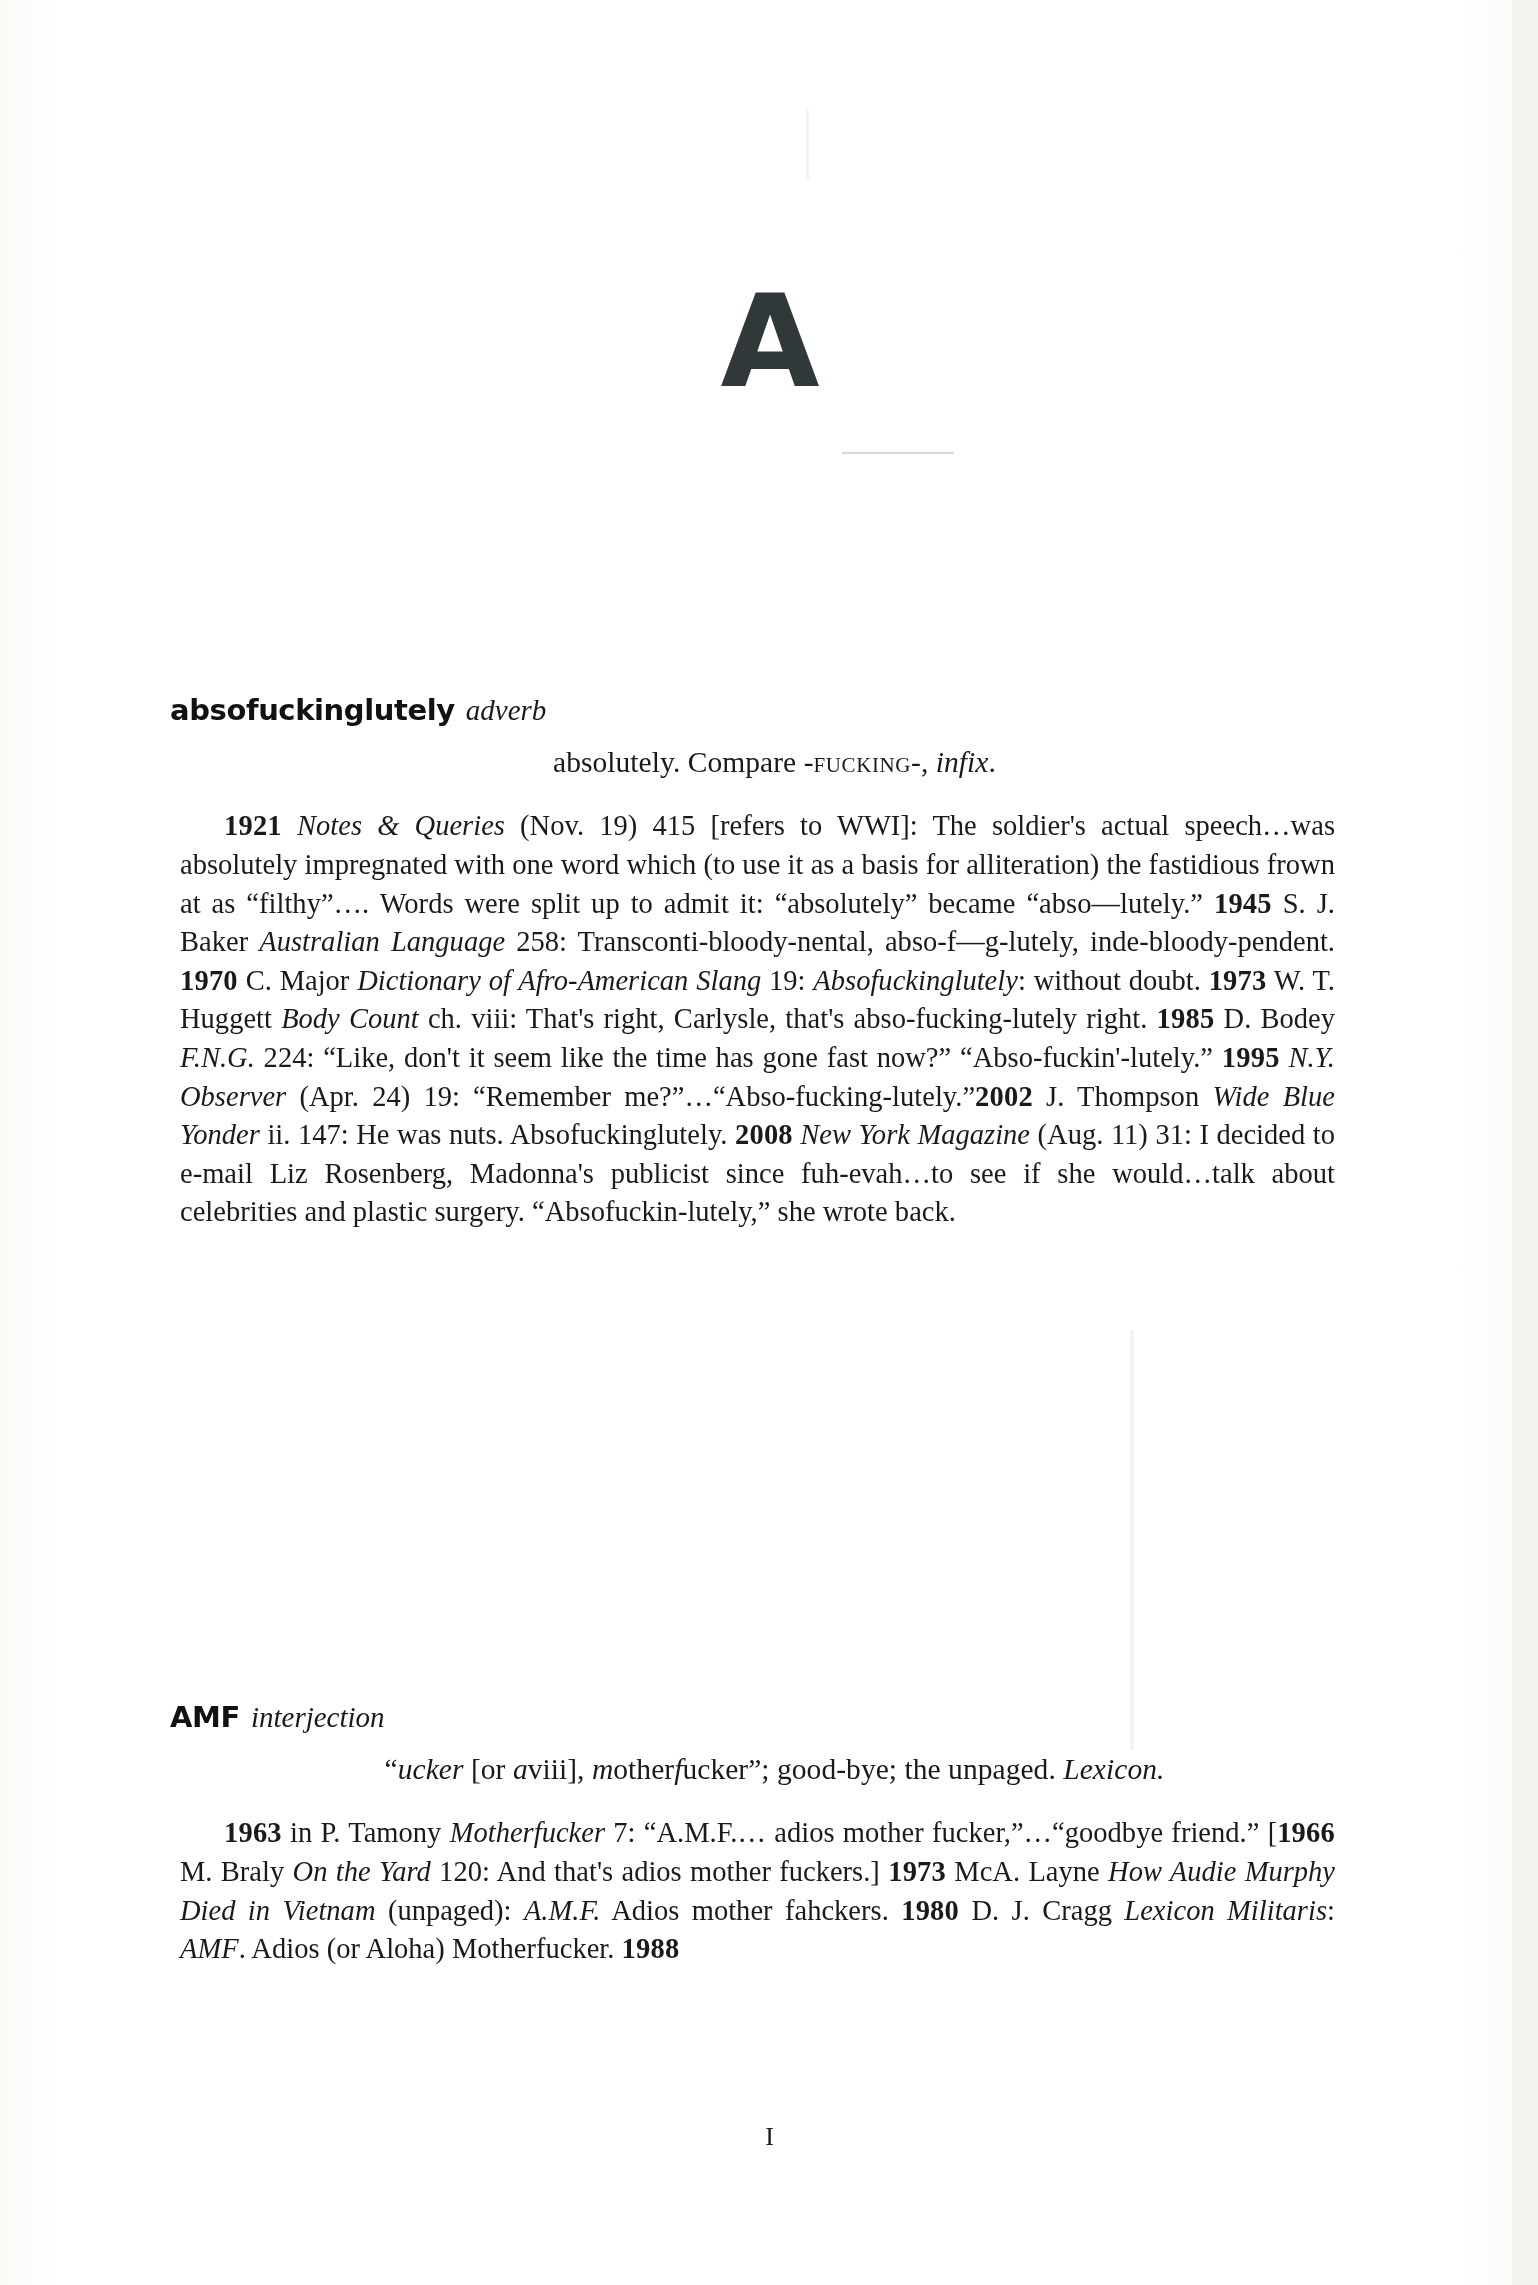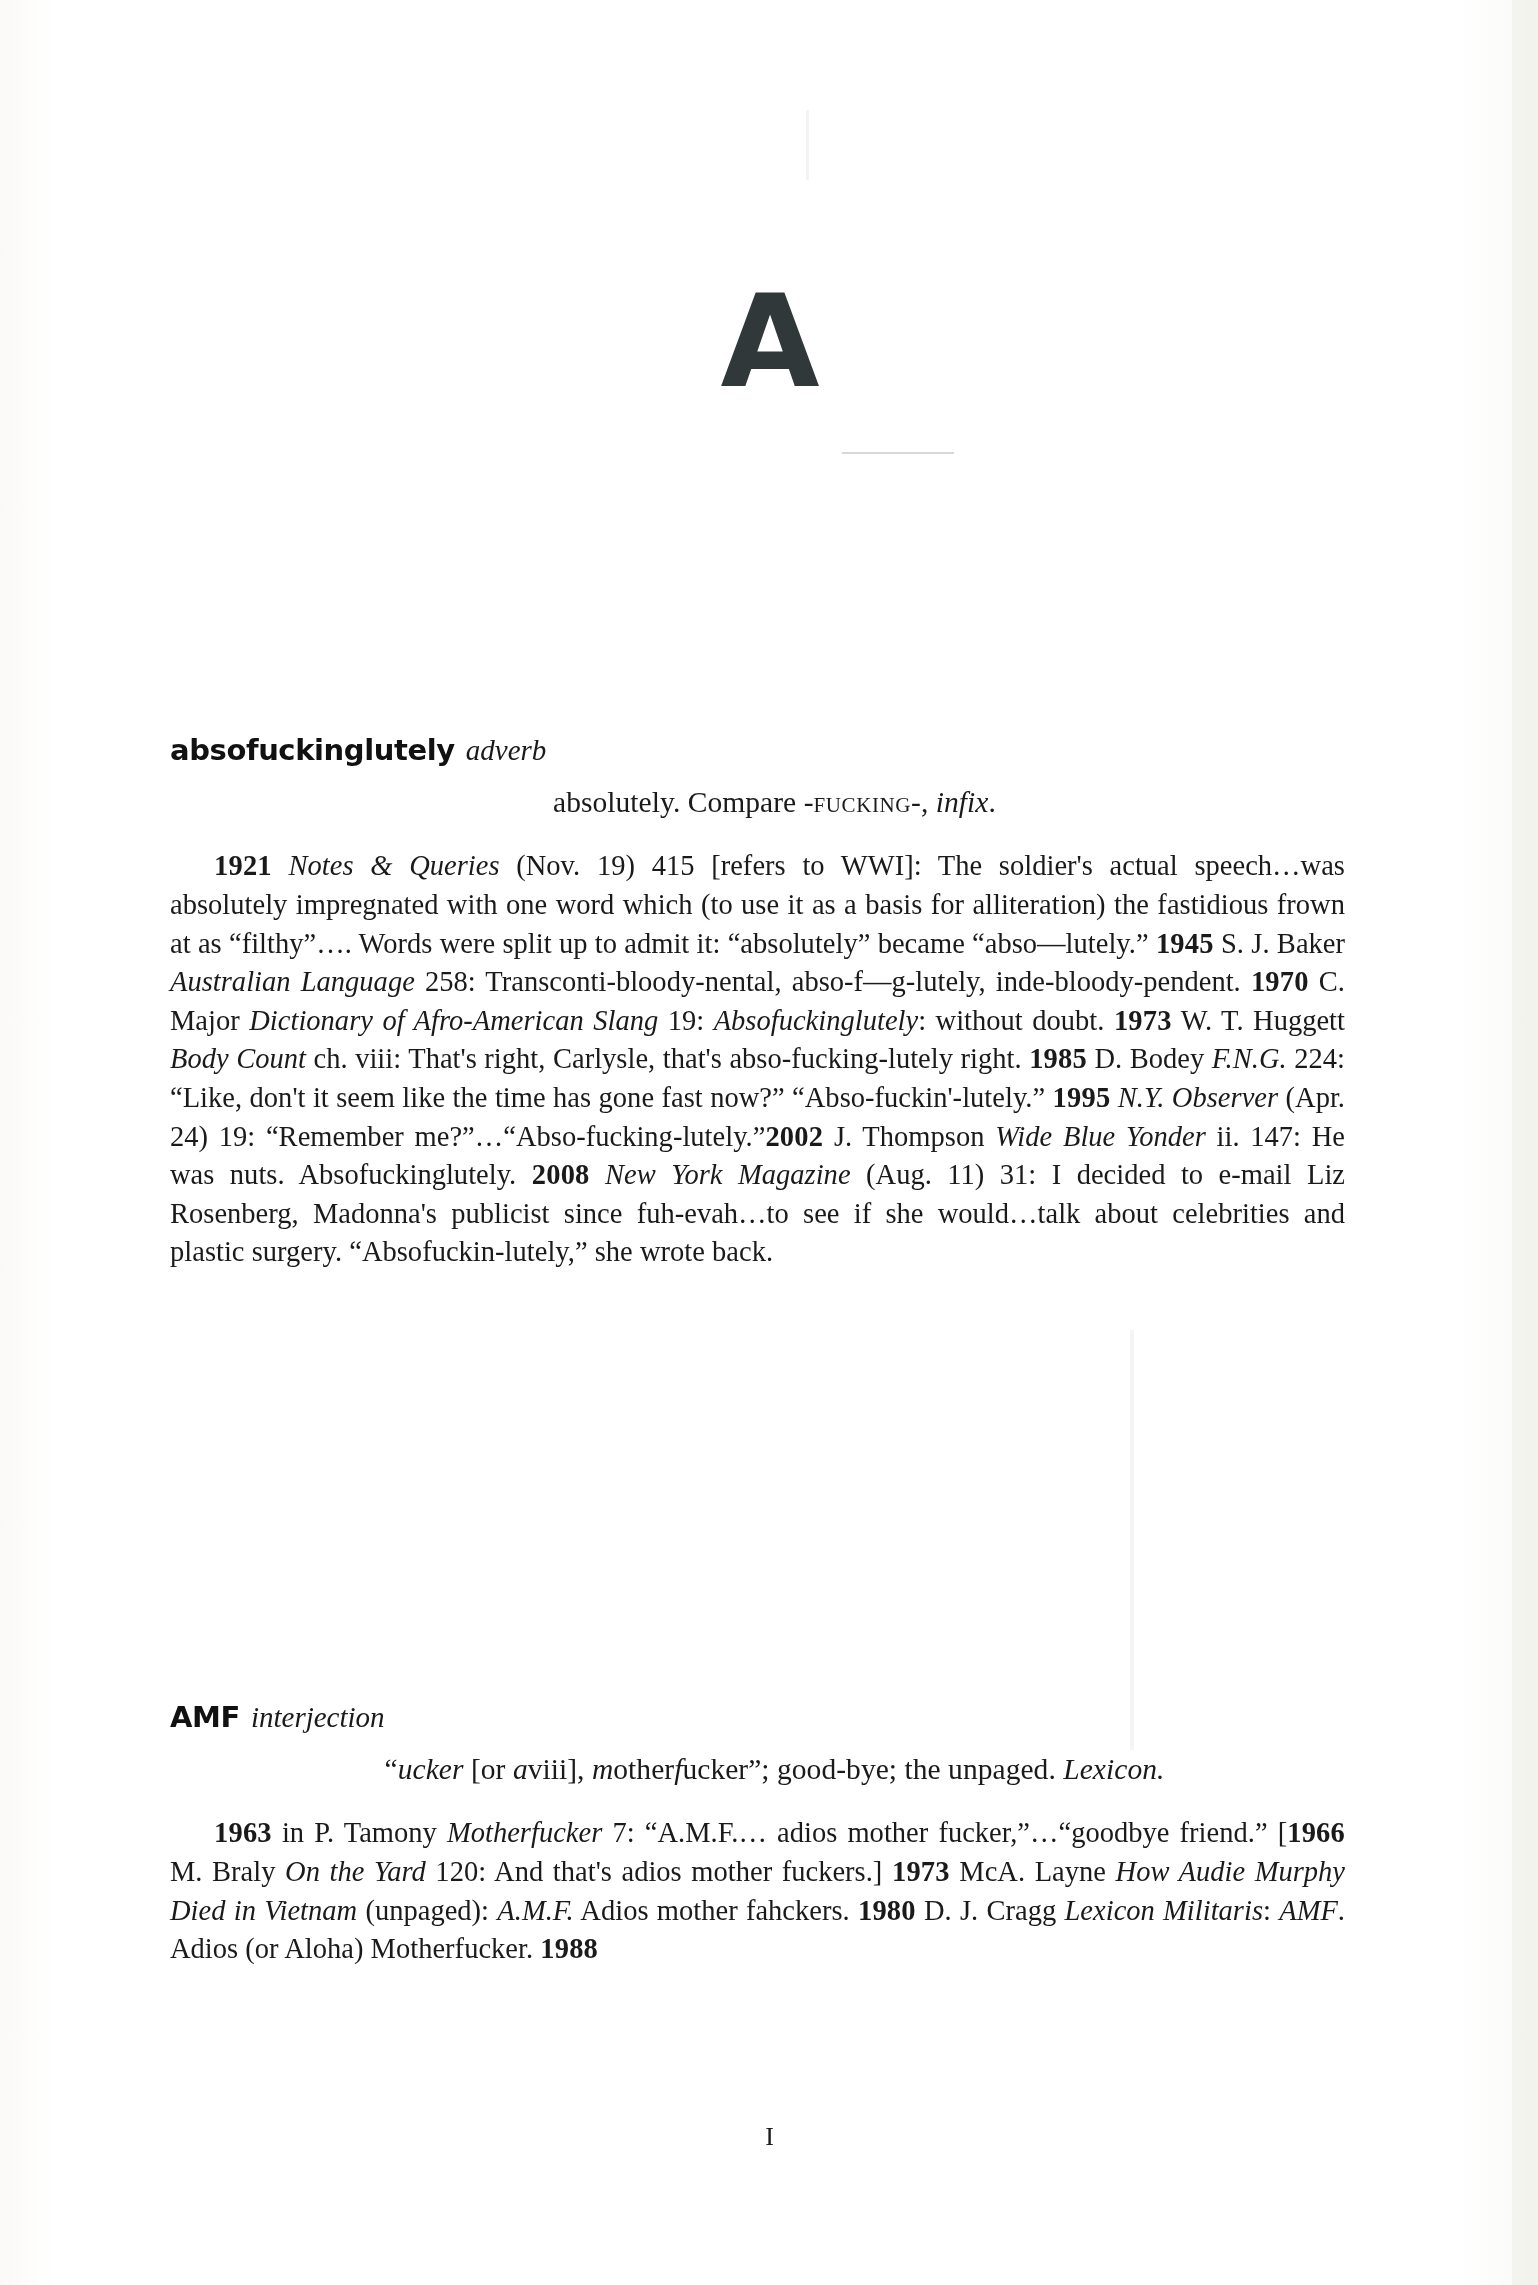--- a/index.html
+++ b/index.html
@@ -61,21 +61,21 @@
     height: 2px;
     background: rgba(205,203,197,0.75);
   }
 
   
   .entry {
     position: absolute;
     left: 0;
     width: 1175px;
   }
-  #entry-absofuckinglutely { top: 736px; }
+  #entry-absofuckinglutely { top: 696px; }
   #entry-amf { top: 1703px; }
 
   .headword-line {
     margin: 0 0 18px 0;
     font-size: 0;
     line-height: 1;
   }
   .headword {
     font-family: "DejaVu Sans", "Liberation Sans", sans-serif;
     font-weight: 700;
@@ -102,21 +102,21 @@
     letter-spacing: 0.05px;
     text-align: center;
   }
   .definition .smallcaps {
     font-variant: small-caps;
     letter-spacing: 0.6px;
   }
   .definition i { font-style: italic; }
 
   .citations {
-    margin: 0;
+    margin: 10px;
     text-indent: 44px;
     text-align: justify;
     font-size: 28.5px;
     line-height: 1.355;
     color: #1a1a1a;
     letter-spacing: 0.02px;
     -webkit-hyphens: none;
     hyphens: none;
   }
   .citations .yr {

